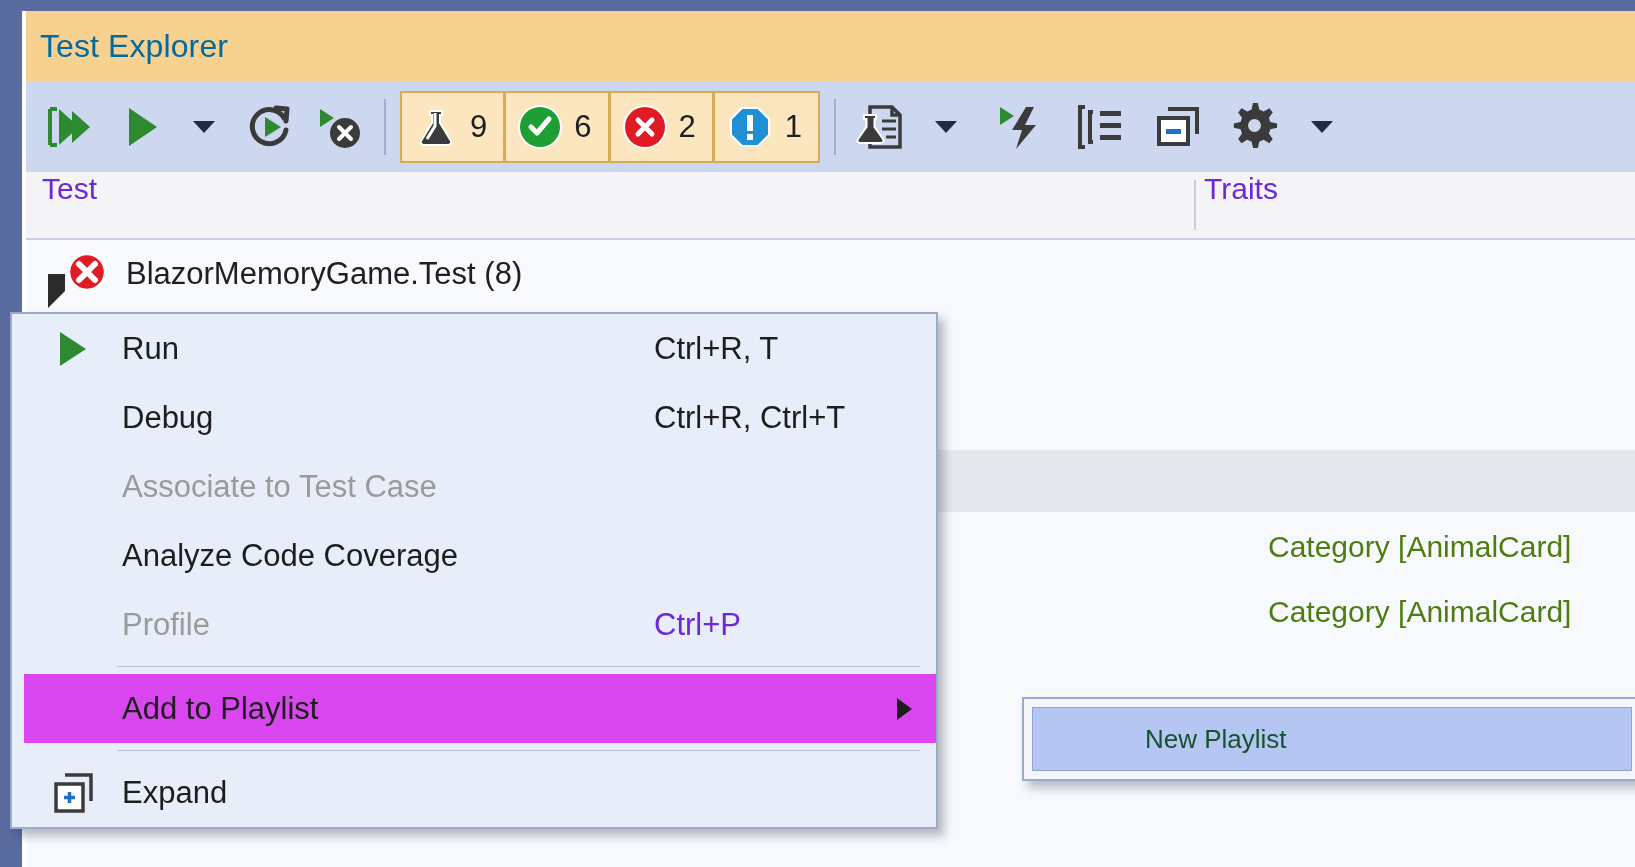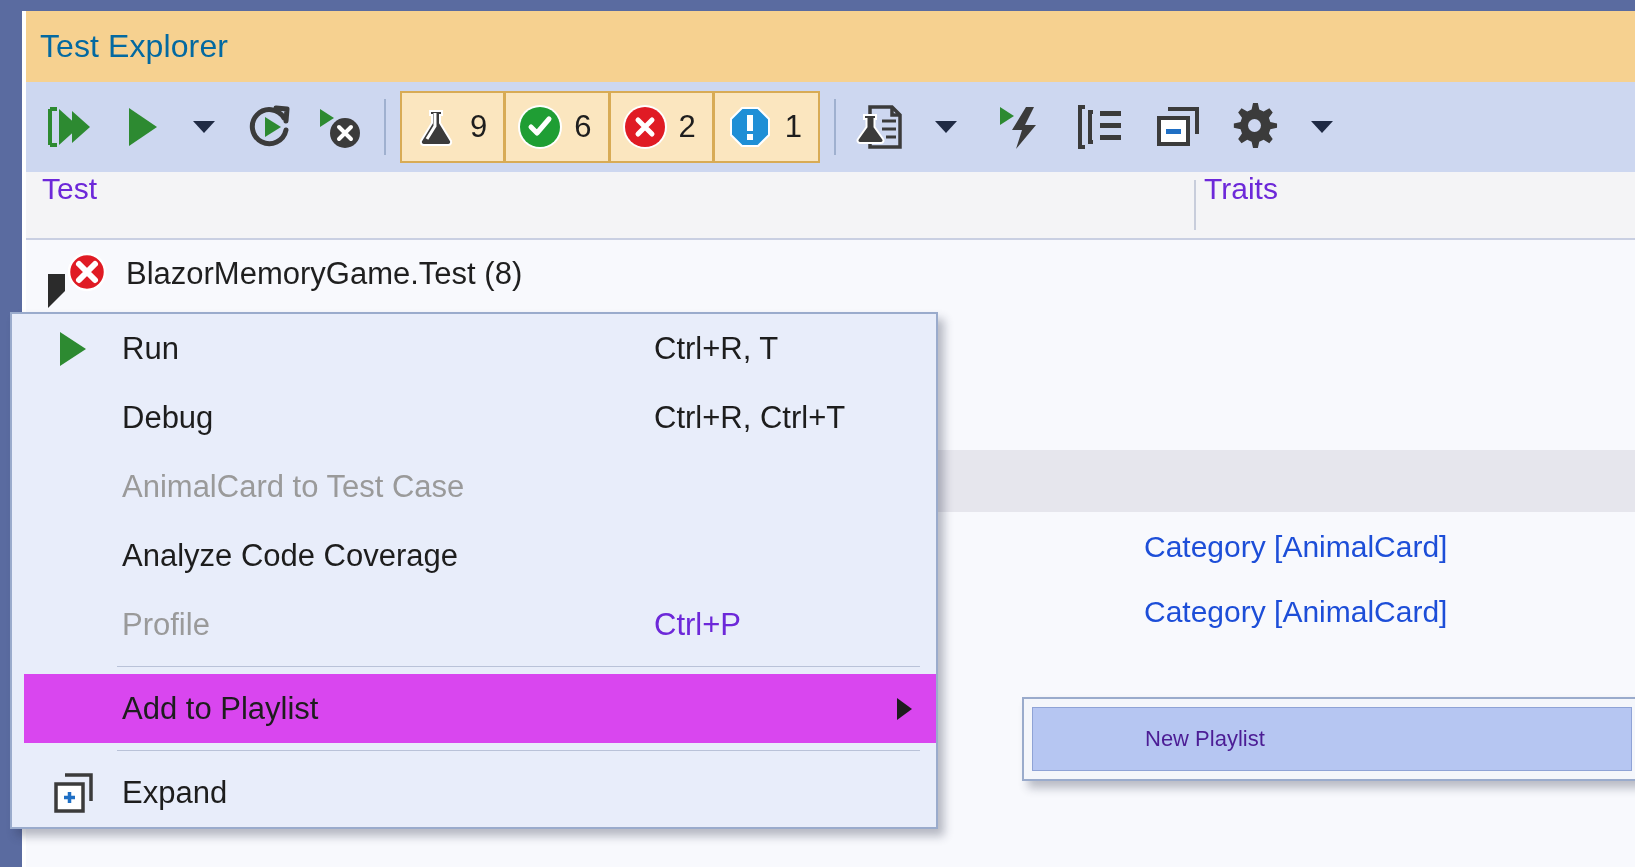--- a/index.html
+++ b/index.html
@@ -186,23 +186,23 @@
     font-size: 31px;
     color: #1f1f1f;
   }
   .row-gray {
     top: 210px;
     height: 62px;
     background: #e6e6ed;
   }
   .trait-cell {
     position: absolute;
-    left: 1118px;
+    left: 1242px;
     font-size: 30px;
-    color: #1d4ed8;
+    color: #4d7c0f;
     white-space: nowrap;
   }
   .trait-1 { top: 290px; }
   .trait-2 { top: 355px; }
 
   
   .ctxmenu {
     position: absolute;
     left: 10px; top: 312px;
     width: 928px;
@@ -279,22 +279,22 @@
   .submenu .smi {
     display: flex;
     align-items: center;
     height: 64px;
     background: #b6c6f2;
     border: 1px solid #8fa3d6;
     box-sizing: border-box;
     padding-left: 112px;
   }
   .submenu .smi .mi-label {
-    font-size: 22px;
-    color: #4c1d95;
+    font-size: 26px;
+    color: #14532d;
   }
 </style>
 </head>
 <body>
 
 <div id="screen">
 
   <div class="frame-top"></div>
   <div class="frame-left"></div>
   <div class="frame-left-inner"></div>
@@ -500,21 +500,21 @@
     </div>
 
     <div class="mi">
       <span class="mi-icon"></span>
       <span class="mi-label">Debug</span>
       <span class="mi-shortcut">Ctrl+R, Ctrl+T</span>
     </div>
 
     <div class="mi disabled">
       <span class="mi-icon"></span>
-      <span class="mi-label">AnimalCard to Test Case</span>
+      <span class="mi-label">Associate to Test Case</span>
     </div>
 
     <div class="mi">
       <span class="mi-icon"></span>
       <span class="mi-label">Analyze Code Coverage</span>
     </div>
 
     <div class="mi disabled">
       <span class="mi-icon"></span>
       <span class="mi-label">Profile</span>

